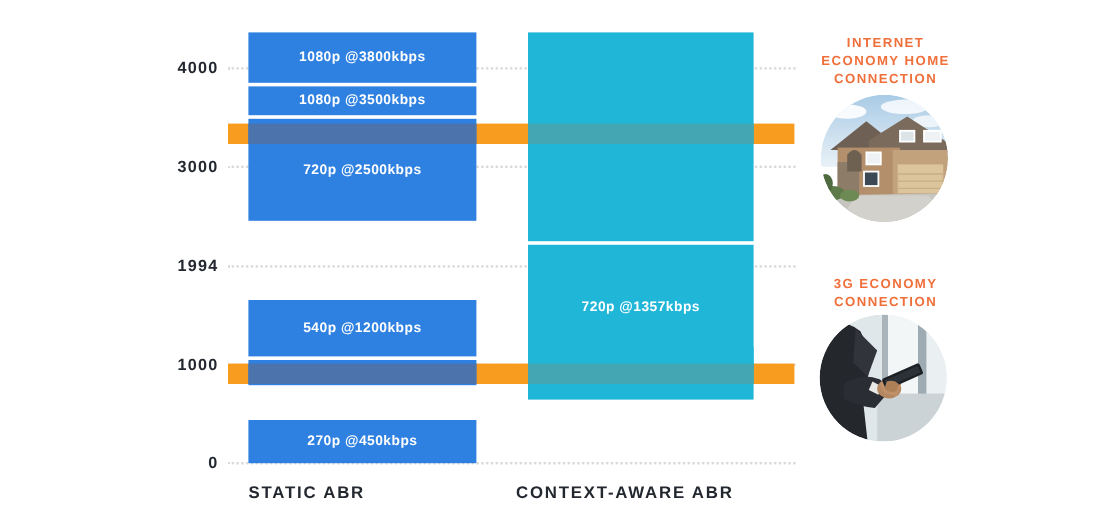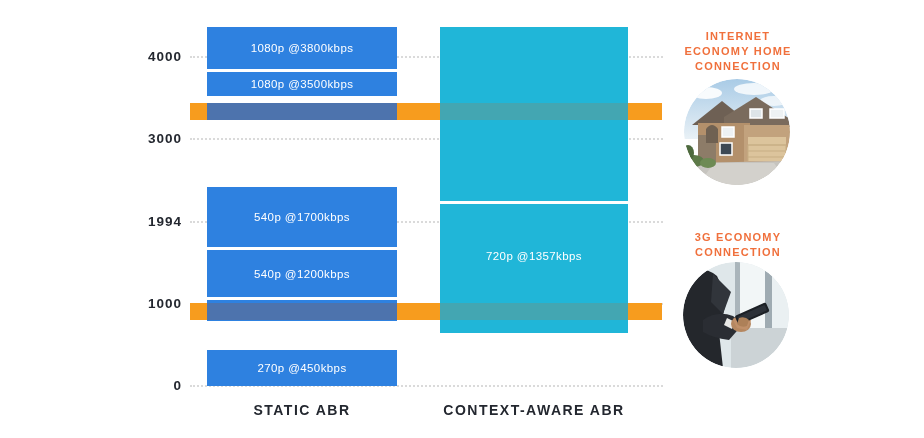--- a/index.html
+++ b/index.html
@@ -14,29 +14,29 @@
   .tick { position:absolute; left:110px; width:72px; text-align:right; height:20px; line-height:20px;
           font-size:13.5px; font-weight:bold; letter-spacing:1px; color:#23272f; z-index:1; }
 
   
   .band { position:absolute; left:190px; width:472px; height:17px; background:#f79c1e; z-index:1; }
 
   
   .seg { position:absolute; display:flex; align-items:center; justify-content:center; z-index:2; }
   .seg.static { left:207px; width:190px; background:#2e81e0; }
   .seg.context { left:440px; width:188px; background:#20b6d8; }
-  .seg-label { position:relative; z-index:5; color:#ffffff; font-size:11.5px; font-weight:normal; letter-spacing:0.4px; white-space:nowrap; }
+  .seg-label { position:relative; z-index:5; color:#ffffff; font-size:11.5px; font-weight:bold; letter-spacing:0.4px; white-space:nowrap; }
 
   
   .overlay { position:absolute; height:17px; z-index:4; }
   .overlay.on-static { left:207px; width:190px; background:#4d73ad; }
   .overlay.on-context { left:440px; width:188px; background:#43a6b2; }
 
   
-  .col-label { position:absolute; top:402px; text-align:center; font-size:14px; font-weight:bold;
+  .col-label { position:absolute; top:402px; text-align:left; font-size:14px; font-weight:bold;
                letter-spacing:1.5px; color:#23272f; z-index:2; }
   .col-label.static { left:207px; width:190px; }
   .col-label.context { left:430px; width:208px; }
 
   
   .conn-heading { position:absolute; left:660px; width:156px; text-align:center; color:#f0703c;
                   font-size:11px; font-weight:bold; letter-spacing:1.2px; line-height:15px; z-index:2; }
   .photo { position:absolute; width:106px; height:106px; border-radius:50%; overflow:hidden; z-index:2; }
   .photo svg { display:block; }
 </style>
@@ -59,22 +59,22 @@
 
   <div class="band" style="top:103px"></div>
   <div class="band" style="top:303px"></div>
 
   <div class="seg static" style="top:27px;height:42px">
     <span class="seg-label">1080p @3800kbps</span>
   </div>
   <div class="seg static" style="top:72px;height:24px">
     <span class="seg-label">1080p @3500kbps</span>
   </div>
-  <div class="seg static" style="top:187px;height:60px">
-    <span class="seg-label">540p @1700kbps</span>
+  <div class="seg static" style="top:99px;height:85px">
+    <span class="seg-label">720p @2500kbps</span>
   </div>
   <div class="seg static" style="top:250px;height:47px">
     <span class="seg-label">540p @1200kbps</span>
   </div>
   <div class="seg static" style="top:300px;height:21px">
     <span class="seg-label">360p @900kbps</span>
   </div>
   <div class="seg static" style="top:350px;height:36px">
     <span class="seg-label">270p @450kbps</span>
   </div>

